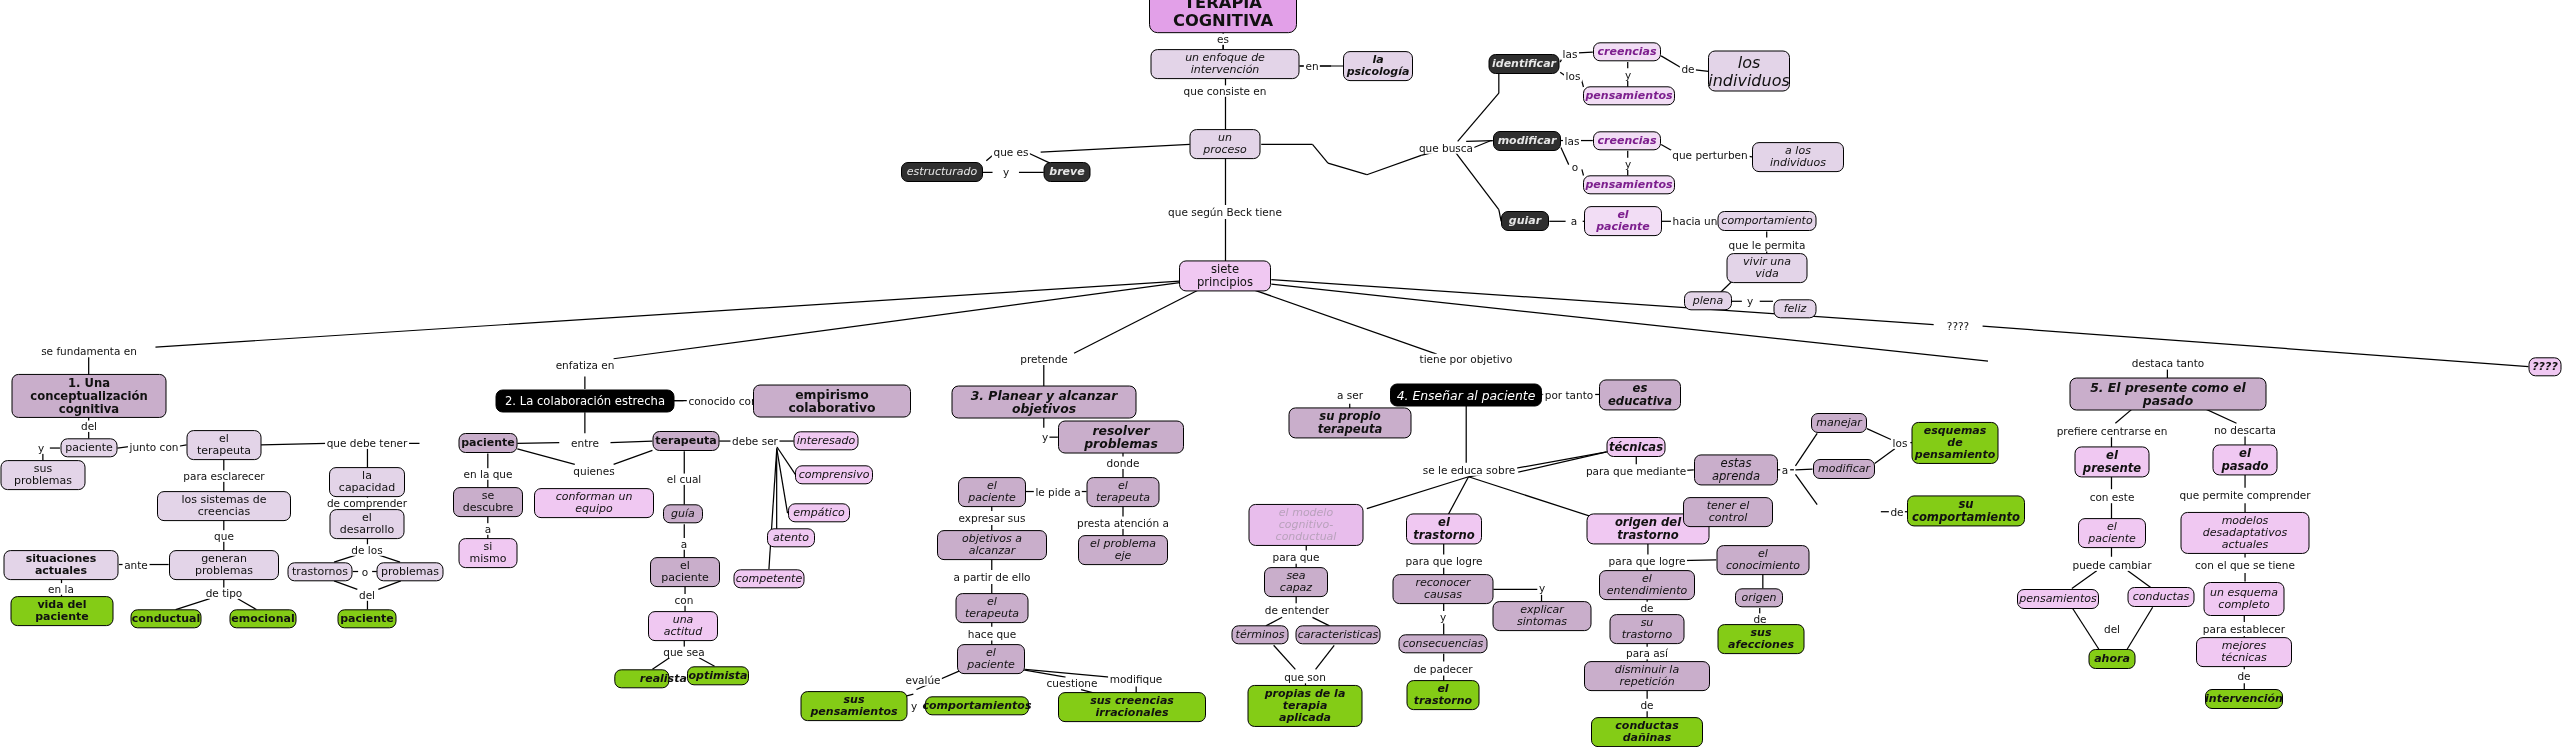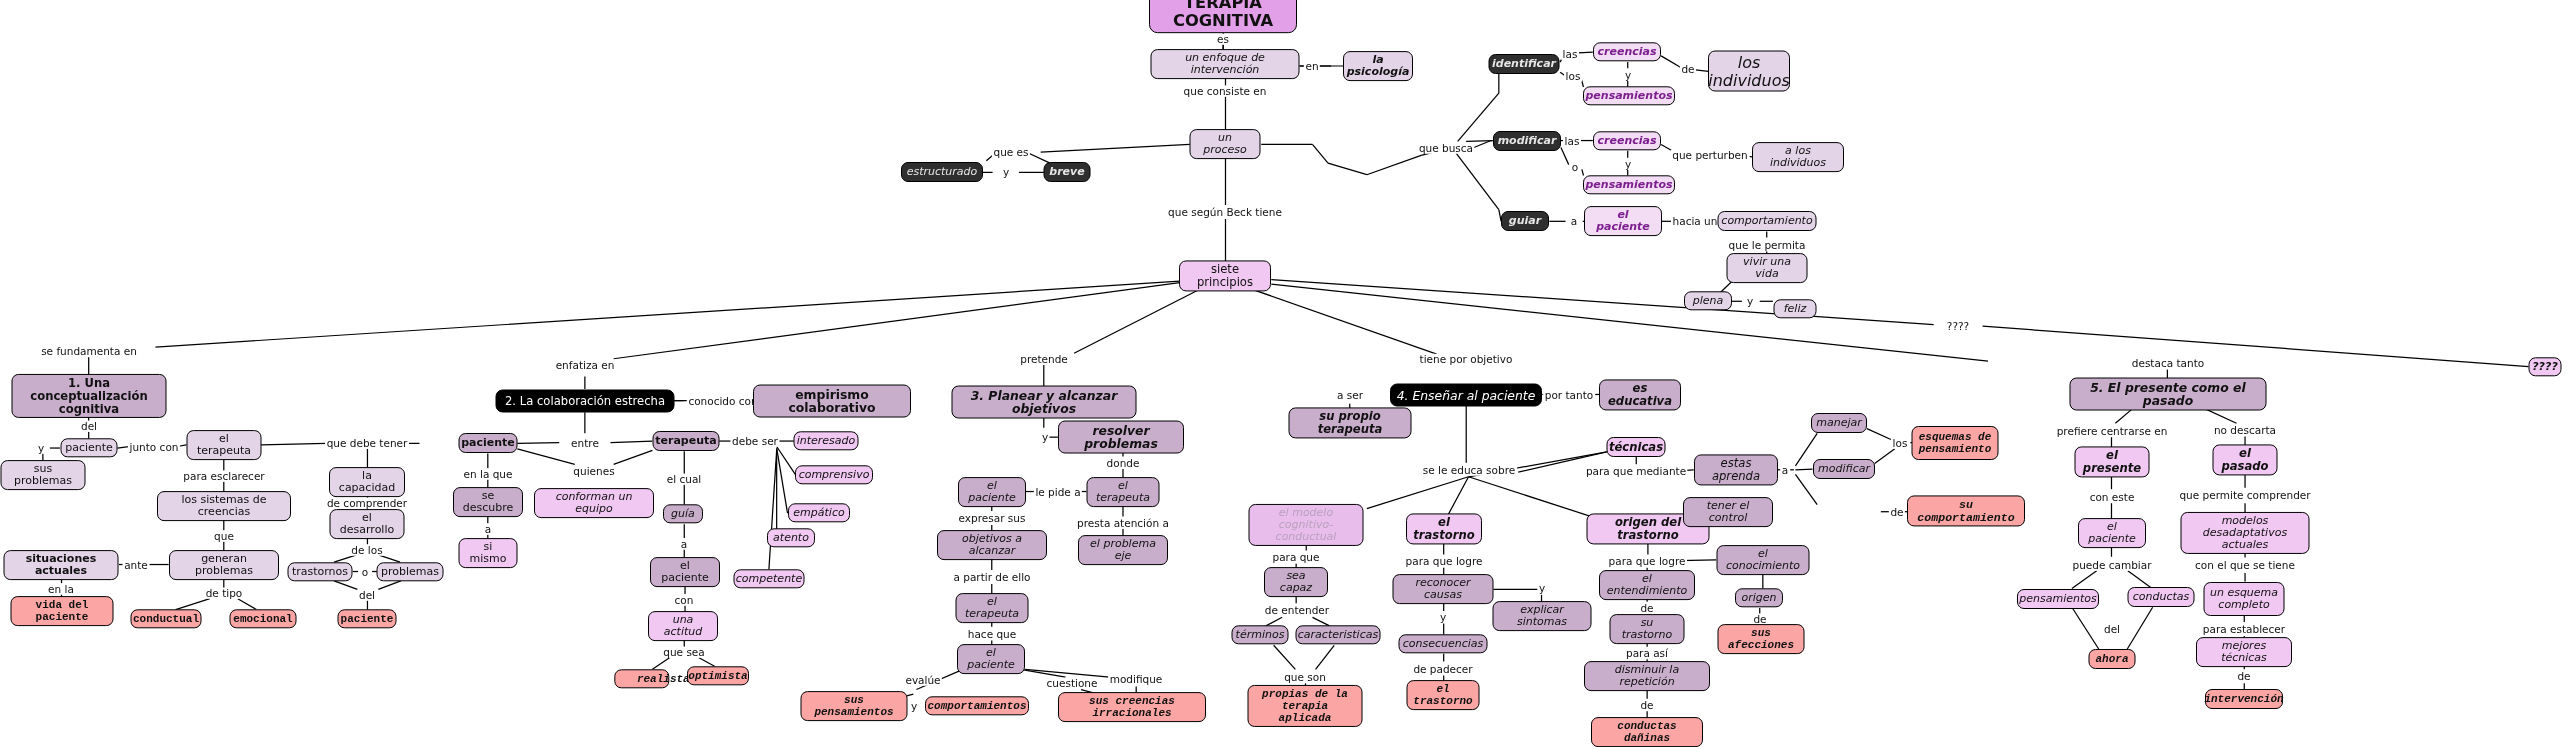--- a/index.html
+++ b/index.html
@@ -11,21 +11,21 @@
         text-align:center;line-height:1.12;padding:1.6px 5.4px;white-space:pre-line;
         transform:translate(-50%,-50%);}
   
   .n-title{background:#e2a0e8;color:#111;font-weight:700;font-size:17px;border-radius:8.5px;}
   .n-lav  {background:#e3d4e8;color:#111;}           
   .n-lil  {background:#f2ddf5;color:#7d1f8e;}        
   .n-pink {background:#f0c8f2;color:#111;}           
   .n-mauve{background:#c9aecb;color:#111;}           
   .n-dark {background:#2f2f2f;color:#e6e6e6;}        
   .n-black{background:#000;color:#fff;}
-  .n-white{background:#fca5a5;color:#111;font-family:Liberation Mono, monospace;}
+  .n-white{background:#84cc16;color:#111;}
   .n-faded{background:#e8bdec;color:#b9a2bc;}
   .it{font-style:italic;}
   .bo{font-weight:700;}
   .elabel{position:absolute;transform:translate(-50%,-50%);background:#fff;
           color:#111;font-size:10.5px;padding:0 1.6px;white-space:nowrap;line-height:1;}
 </style>
 </head>
 <body>
 
 <div id="stage">

